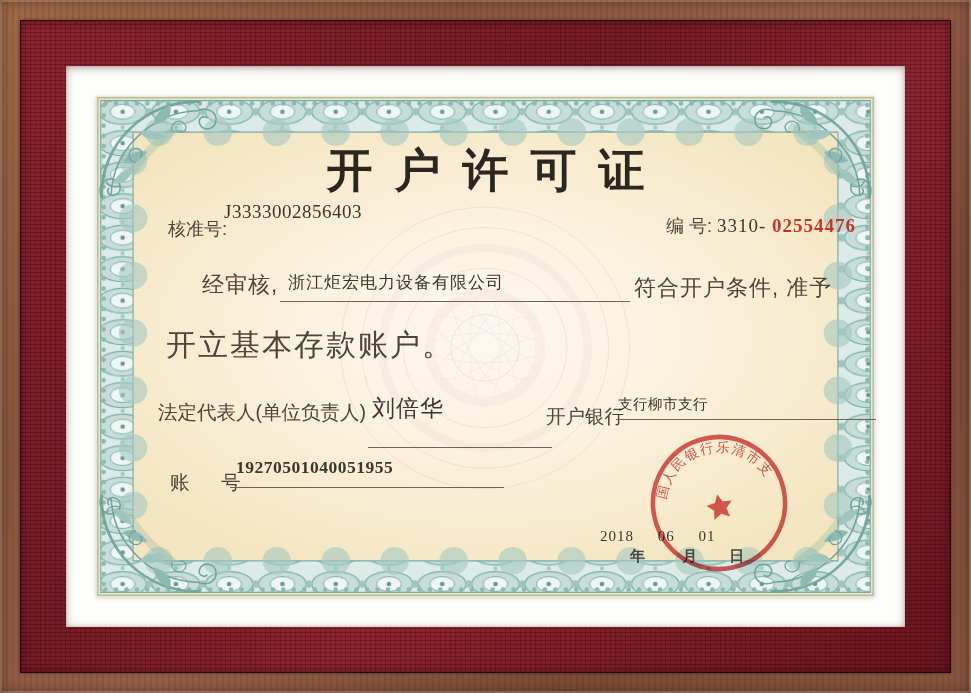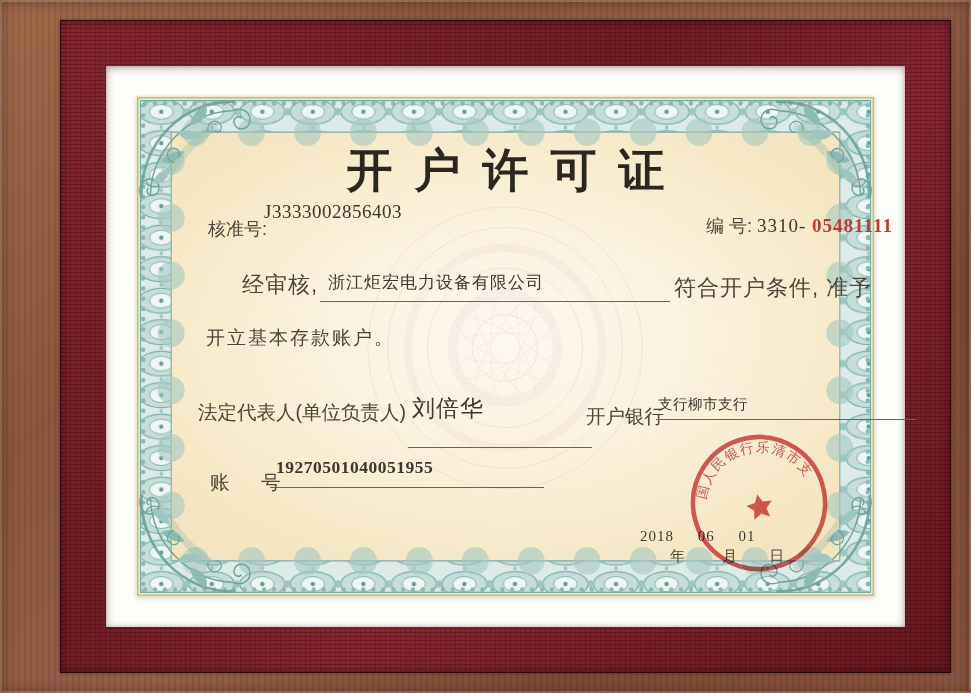--- a/index.html
+++ b/index.html
@@ -13,21 +13,20 @@
       linear-gradient(135deg,#a06a4a 0%, #8a5740 28%, #96614a 50%, #7c4c36 75%, #8a5740 100%);
     box-shadow: inset 0 0 0 2px rgba(255,235,210,.22), inset 0 0 14px rgba(40,15,5,.55);
   }
   .frame-inner{
     position:absolute;inset:20px;
     background:
       repeating-linear-gradient(0deg, rgba(20,0,5,.28) 0 1px, rgba(255,255,255,0) 1px 4px),
       repeating-linear-gradient(90deg, rgba(20,0,5,.18) 0 1px, rgba(255,255,255,0) 1px 5px),
       linear-gradient(135deg,#8d2430 0%, #771b24 40%, #8d2430 60%, #6d151e 100%);
     box-shadow: inset 0 0 0 1px rgba(0,0,0,.45), inset 0 0 10px rgba(0,0,0,.5), 0 0 4px rgba(0,0,0,.4);
-    margin-left: 40px;
   }
   .mat{
     position:absolute;inset:46px;
     background:#fdfdfa;
     box-shadow: inset 0 2px 8px rgba(60,20,15,.35), inset 0 0 3px rgba(60,20,15,.25);
   }
 
   
   .cert{
     position:absolute;inset:30px;
@@ -50,33 +49,33 @@
   }
   .approval-label{left:72px;top:121px;font-size:18px;}
   .approval-value{left:128px;top:105px;font-size:19px;letter-spacing:.5px;}
   .serial-line{left:570px;top:118px;font-size:18px;}
   .serial-line .val{font-size:19px;letter-spacing:1px;}
   .serial-red{color:#c5372a;font-weight:700;}
 
   .review-prefix{left:106px;top:174px;font-size:22px;letter-spacing:1px;}
   .company-field{left:184px;top:175px;width:350px;padding:0 4px 7px 8px;font-size:17px;letter-spacing:1px;}
   .review-suffix{left:538px;top:177px;font-size:22px;letter-spacing:1px;}
-  .permit-line{left:70px;top:229px;font-size:19px;letter-spacing:2px;}
+  .permit-line{left:70px;top:229px;font-size:30px;letter-spacing:2px;}
 
   .legal-label{left:62px;top:303px;font-size:19.5px;}
   .legal-field{left:272px;top:297px;width:184px;padding:0 4px 23px 4px;font-size:23px;letter-spacing:1px;}
   .bank-label{left:450px;top:307px;font-size:19.5px;}
   .bank-field{left:520px;top:276px;width:260px;padding:0 2px 3px 2px;font-size:14.5px;line-height:1.5;letter-spacing:.5px;}
 
   .account-label{left:74px;top:373px;font-size:19.5px;letter-spacing:6px;}
   .account-field{left:134px;top:361px;width:274px;padding:0 4px 9px 6px;font-size:17.5px;letter-spacing:.5px;font-weight:bold;}
 
   .issuer-label{left:518px;top:410px;font-size:15.5px;font-weight:700;letter-spacing:2px;}
   .date-line{left:504px;top:432px;font-size:15px;letter-spacing:1px;}
-  .ymd-line{left:534px;top:451px;font-size:15px;letter-spacing:1px;color:#4c463a;font-weight:400;}
+  .ymd-line{left:534px;top:451px;font-size:15px;letter-spacing:1px;color:#4c463a;font-weight:700;}
 
   .seal{
     position:absolute;left:544px;top:328px;width:158px;height:158px;
     transform:rotate(-12deg);opacity:.85;mix-blend-mode:multiply;
   }
 </style>
 </head>
 <body>
 
 <div class="frame-outer">
@@ -149,21 +148,21 @@
         </svg>
 
         <div class="content">
 
           <h1 class="title">开户许可证</h1>
 
           <div class="abs lbl approval-label">核准号:</div>
           <div class="abs val approval-value">J3333002856403</div>
 
           <div class="abs serial-line">
-            <span class="lbl pre">编 号: </span><span class="val pre">3310- </span><span class="val serial-red">05481111</span>
+            <span class="lbl pre">编 号: </span><span class="val pre">3310- </span><span class="val serial-red">02554476</span>
           </div>
 
           <div class="abs lbl review-prefix">经审核,</div>
           <div class="abs lbl review-suffix">符合开户条件, 准予</div>
           <div class="abs val uline company-field">浙江炬宏电力设备有限公司</div>
           <div class="abs lbl permit-line">开立基本存款账户。</div>
 
           <div class="abs lbl legal-label">法定代表人(单位负责人)</div>
           <div class="abs val uline legal-field">刘倍华</div>
 

